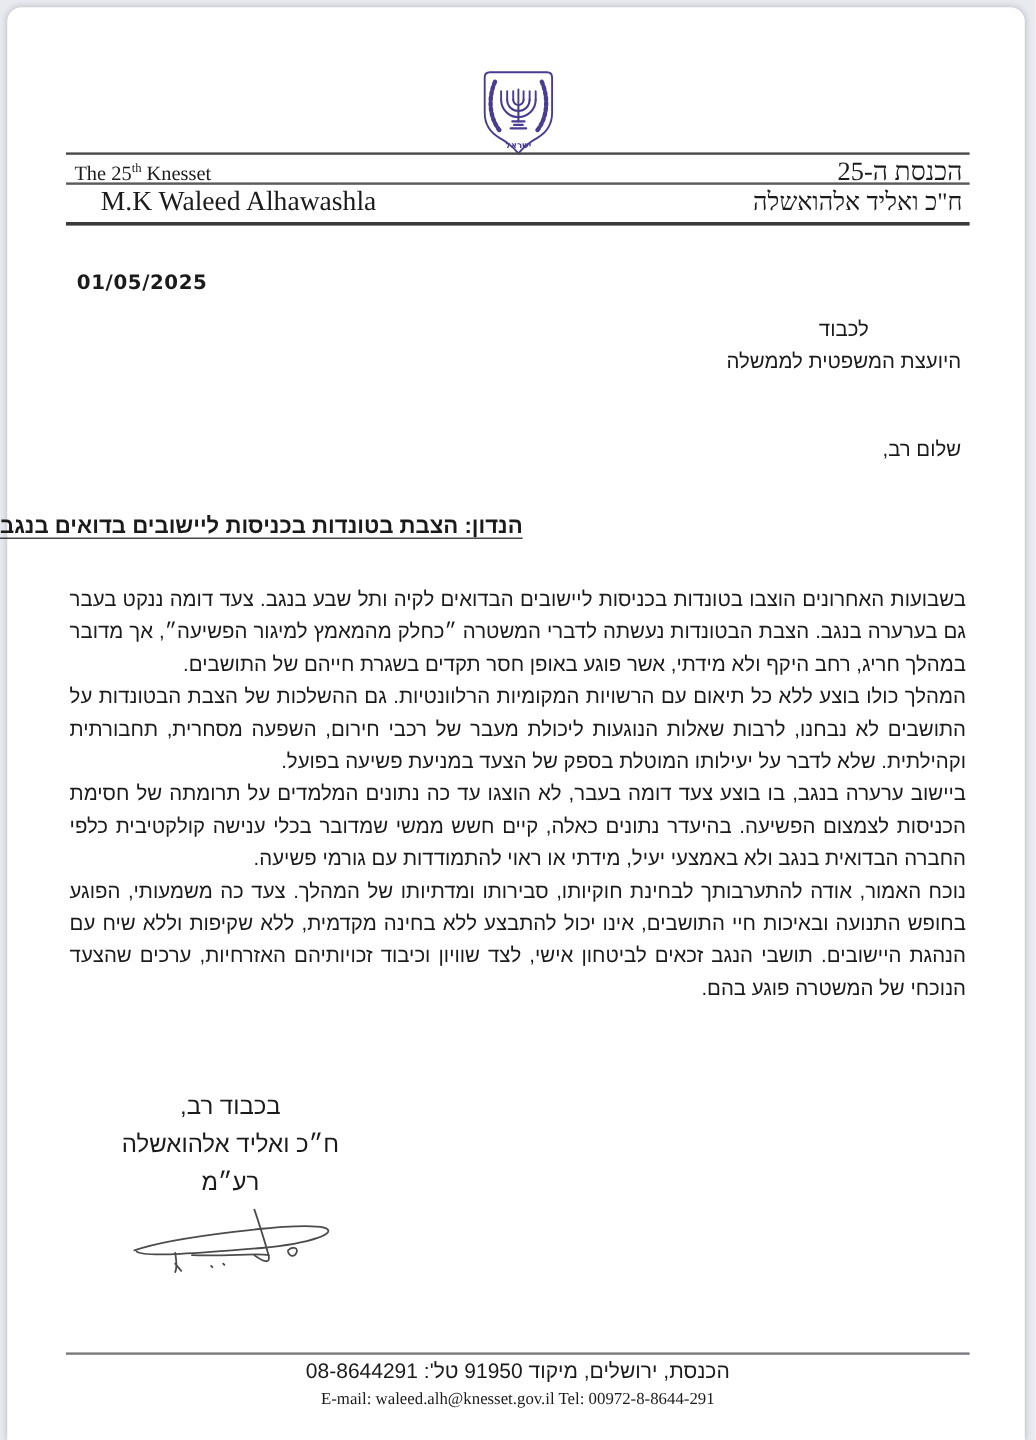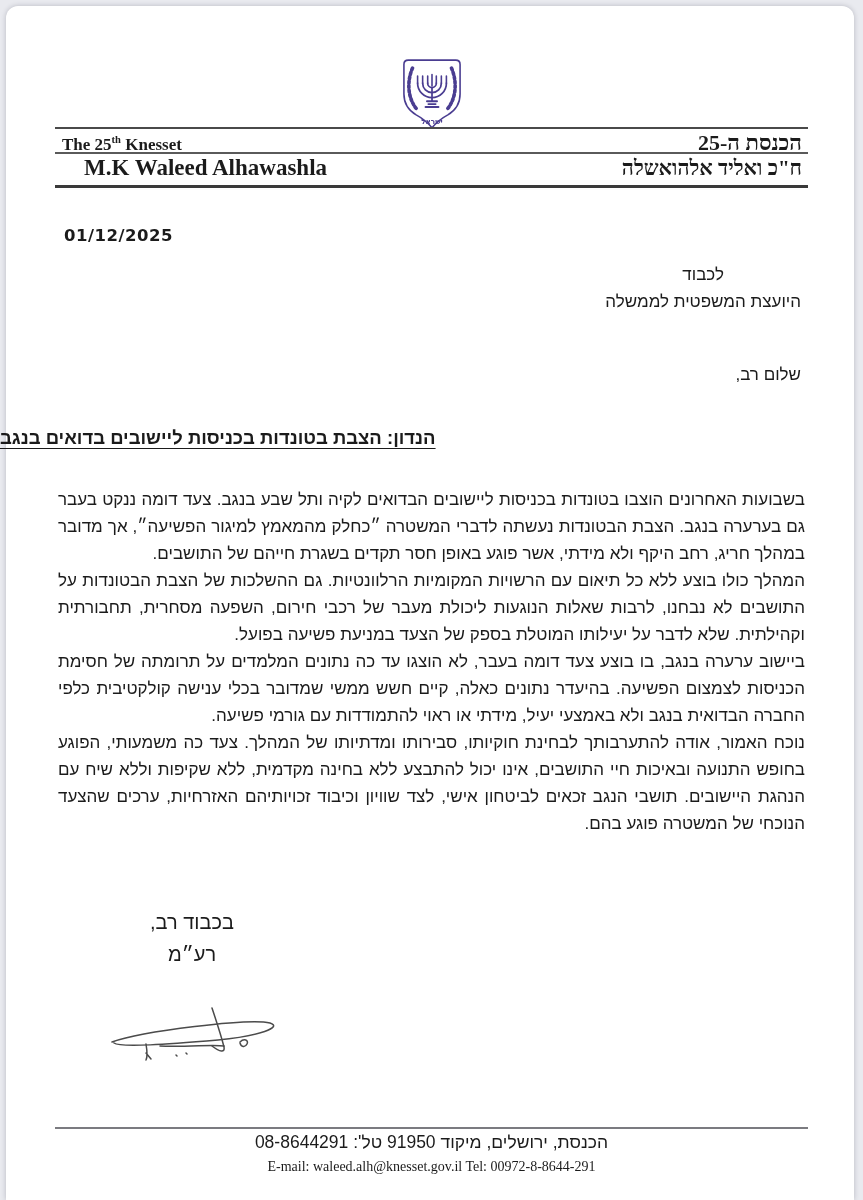--- a/index.html
+++ b/index.html
@@ -18,21 +18,21 @@
     box-shadow:0 0 5px rgba(40,40,60,.25);
   }
   .abs{position:absolute;}
   
   .emblem{left:396px;top:56px;width:72px;height:76px;}
   .rule{left:55px;width:753px;background:#4a4a4a;}
   .rule1{top:127px;height:2px;}
   .rule2{top:152px;height:1.5px;background:#5a5a5a;}
   .rule3{top:185px;height:2.5px;background:#3a3a3a;}
   .hdr-row{left:62px;width:740px;display:flex;justify-content:space-between;align-items:baseline;
-    font-family:"Liberation Serif",serif;font-weight:bold;}
+    font-family:"Liberation Serif",serif;font-weight:normal;}
   .row-session{top:130px;font-size:17px;}
   .row-name{top:155px;}
   .en-name{font-size:23px;padding-left:22px;}
   .he-name{font-size:21px;direction:rtl;}
   .he-session{font-size:22px;direction:rtl;}
   sup.th{font-size:0.62em;vertical-align:super;}
   
   .date{left:64px;top:226px;font-family:"DejaVu Sans",sans-serif;font-weight:bold;font-size:16.5px;letter-spacing:.5px;}
   .recipient{right:62px;top:261px;direction:rtl;text-align:center;font-size:17px;line-height:27px;}
   .greeting{right:62px;top:365px;direction:rtl;font-size:17px;}
@@ -79,40 +79,41 @@
 
 <div class="abs rule rule2"></div>
 
 <div class="abs hdr-row row-name">
   <span class="en-name">M.K Waleed Alhawashla</span>
   <span class="he-name">ח"כ ואליד אלהואשלה</span>
 </div>
 
 <div class="abs rule rule3"></div>
 
-<div class="abs date">01/12/2025</div>
+<div class="abs date">01/05/2025</div>
 
 <div class="abs recipient">
   <div>לכבוד</div>
   <div>היועצת המשפטית לממשלה</div>
 </div>
 
 <div class="abs greeting">שלום רב,</div>
 
 <div class="abs subject">הנדון: הצבת בטונדות בכניסות ליישובים בדואים בנגב</div>
 
 <div class="abs body-text">
   <p>בשבועות האחרונים הוצבו בטונדות בכניסות ליישובים הבדואים לקיה ותל שבע בנגב. צעד דומה ננקט בעבר גם בערערה בנגב. הצבת הבטונדות נעשתה לדברי המשטרה ״כחלק מהמאמץ למיגור הפשיעה״, אך מדובר במהלך חריג, רחב היקף ולא מידתי, אשר פוגע באופן חסר תקדים בשגרת חייהם של התושבים.</p>
   <p>המהלך כולו בוצע ללא כל תיאום עם הרשויות המקומיות הרלוונטיות. גם ההשלכות של הצבת הבטונדות על התושבים לא נבחנו, לרבות שאלות הנוגעות ליכולת מעבר של רכבי חירום, השפעה מסחרית, תחבורתית וקהילתית. שלא לדבר על יעילותו המוטלת בספק של הצעד במניעת פשיעה בפועל.</p>
   <p>ביישוב ערערה בנגב, בו בוצע צעד דומה בעבר, לא הוצגו עד כה נתונים המלמדים על תרומתה של חסימת הכניסות לצמצום הפשיעה. בהיעדר נתונים כאלה, קיים חשש ממשי שמדובר בכלי ענישה קולקטיבית כלפי החברה הבדואית בנגב ולא באמצעי יעיל, מידתי או ראוי להתמודדות עם גורמי פשיעה.</p>
   <p>נוכח האמור, אודה להתערבותך לבחינת חוקיותו, סבירותו ומדתיותו של המהלך. צעד כה משמעותי, הפוגע בחופש התנועה ובאיכות חיי התושבים, אינו יכול להתבצע ללא בחינה מקדמית, ללא שקיפות וללא שיח עם הנהגת היישובים. תושבי הנגב זכאים לביטחון אישי, לצד שוויון וכיבוד זכויותיהם האזרחיות, ערכים שהצעד הנוכחי של המשטרה פוגע בהם.</p>
 </div>
 
 <div class="abs closing">
   <div>בכבוד רב,</div>
+  <div>ח״כ ואליד אלהואשלה</div>
   <div>רע״מ</div>
 </div>
 
 <svg class="abs scribble" viewBox="0 0 196 70" aria-hidden="true">
   <g fill="none" stroke="#4b4b4b" stroke-width="1.5" stroke-linecap="round">
     <path d="M12,40 C42,29 150,16 170,21 C183,25 160,34 118,38 C70,42 20,46 14,41"></path>
     <path d="M112,6 C116,18 122,37 124,45 C125,51 120,50 112,44"></path>
     <path d="M60,44 C90,45 115,42 124,44"></path>
     <path d="M46,42 C47,48 48,54 46,58 M46,51 l5,6"></path>
     <path d="M140,40 c4,-4 9,-2 7,2 c-2,4 -6,3 -7,-1"></path>

